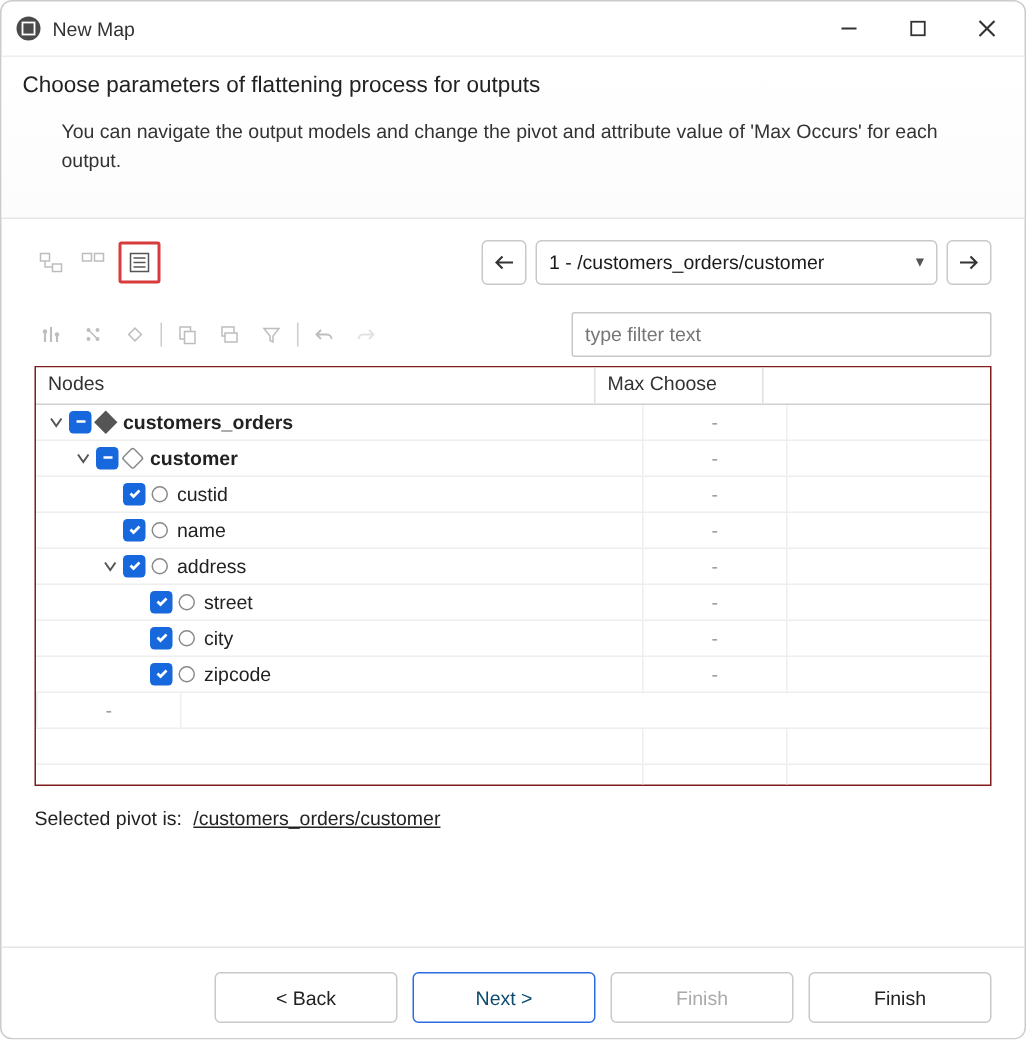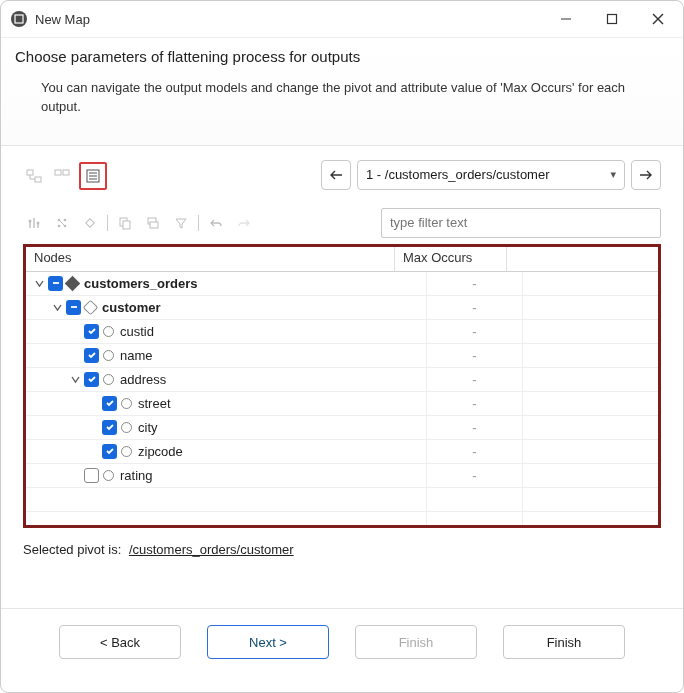--- a/index.html
+++ b/index.html
@@ -6,32 +6,32 @@
 .window{width:684px;height:693px;box-sizing:border-box;border:1px solid #ccc;border-radius:8px;display:flex;flex-direction:column;overflow:hidden;background:#fff}
 .titlebar{height:36px;display:flex;align-items:center;padding:0 2px 0 10px;border-bottom:1px solid #eee}
 .titlebar .app-icon{width:16px;height:16px;border-radius:50%;background:#4a4a4a;display:flex;align-items:center;justify-content:center;color:#fff;font-size:10px;margin-right:8px}
 .titlebar .title{flex:1;font-size:13px;color:#333}
 .winbtn{width:46px;height:36px;display:flex;align-items:center;justify-content:center;font-size:13px;color:#333;background:transparent}
 .winbtn svg{display:block}
 .header{padding:10px 14px 14px 14px;border-bottom:1px solid #e5e5e5;background:linear-gradient(#fff,#fcfcfd)}
 .header h1{margin:0 0 6px 0;font-size:15px;font-weight:400;color:#222}
 .header p{margin:14px;font-size:13px;color:#333;padding-left:12px;line-height:1.45}
 .body{flex:1;padding:14px 22px 10px 22px;display:flex;flex-direction:column}
-.row{display:flex;align-items:flex-end}
+.row{display:flex;align-items:center}
 .spacer{flex:1}
 .icon-bar{display:flex;align-items:center;gap:6px}
 .toolbtn{width:20px;height:20px;display:flex;align-items:center;justify-content:center;color:#666;border:1px solid transparent;border-radius:3px}
 .toolbtn.dis{opacity:.55}
 .highlighted{border:2px solid #d83b3b;border-radius:2px;padding:1px}
 .navbtn{width:28px;height:28px;border:1px solid #c8c8c8;border-radius:4px;background:#fff;display:flex;align-items:center;justify-content:center;color:#333}
 .combo{height:28px;border:1px solid #c8c8c8;border-radius:4px;background:#fff;display:flex;align-items:center;padding:0 8px;min-width:250px;justify-content:space-between;font-size:13px}
 .combo .chev{font-size:11px;color:#555}
 .toolbar2{margin-top:18px;display:flex;}
 .filter{height:28px;border:1px solid #c8c8c8;border-radius:2px;width:262px;padding:0 8px;font-size:13px;color:#222;outline:none;background:#fff}
-.table{margin-top:6px;border:3px solid #7f1d1d;height:278px;display:flex;flex-direction:column;background:#fff}
+.table{margin-top:6px;border:1px solid #7f1d1d;height:278px;display:flex;flex-direction:column;background:#fff}
 .thead{display:flex;border-bottom:1px solid #d0d0d0;height:24px;background:#fff}
 .th{padding:3px 8px;font-size:13px;color:#333;border-right:1px solid #e0e0e0}
 .th.nodes{flex:1}
 .th.max{width:95px;text-align:left}
 .th.last{width:135px;border-right:none}
 .tbody{flex:1;overflow:hidden}
 .tr{display:flex;align-items:center;height:23px;border-bottom:1px solid #eee}
 .td1{flex:1;display:flex;align-items:center;height:100%;padding-left:6px}
 .td2{width:95px;border-left:1px solid #eee;text-align:center;color:#999;font-size:13px;height:100%;display:flex;align-items:center;justify-content:center}
 .td3{width:135px;border-left:1px solid #eee;height:100%}
@@ -43,21 +43,21 @@
 .chk.collapse{background:#1668dc;color:#fff}
 .chk.off{background:#fff;border:1.5px solid #888}
 .typedot{width:11px;height:11px;margin-right:6px;display:inline-block}
 .typedot.filled{background:#555;transform:rotate(45deg)}
 .typedot.outline{border:1.5px solid #888;border-radius:2px;transform:rotate(45deg);box-sizing:border-box}
 .typedot.circle{border:1.5px solid #888;border-radius:50%;box-sizing:border-box}
 .nodelabel{font-size:13px;color:#222}
 .nodelabel.bold{font-weight:700}
 .pivot{margin-top:14px;font-size:13px;color:#222}
 .pivot .path{text-decoration:underline;margin-left:4px}
-.footer{border-top:1px solid #e5e5e5;padding:16px 22px 33px 22px;display:flex;justify-content:center;gap:26px}
+.footer{border-top:1px solid #e5e5e5;padding:16px 22px 10px 22px;display:flex;justify-content:flex-end;gap:10px}
 .btn{width:120px;height:32px;border:1px solid #c8c8c8;border-radius:4px;background:#fff;font-size:13px;color:#222;display:flex;align-items:center;justify-content:center}
 .btn.primary{border:1.5px solid #2b6de1;color:#0c4a6e}
 .btn.dis{color:#aaa}
 </style>
 </head>
 <body>
 
 <div class="window">
 
   <div class="titlebar">
@@ -190,21 +190,21 @@
             </svg>
           </div>
       </div>
       <div class="spacer"></div>
       <input class="filter" placeholder="type filter text" style="">
     </div>
 
     <div class="table">
       <div class="thead">
         <div class="th nodes">Nodes</div>
-        <div class="th max">Max Occurs</div>
+        <div class="th max">Max Choose</div>
         <div class="th last"></div>
       </div>
       <div class="tbody" id="tbody">
           <div class="tr">
             <div class="td1">
               <span class="expander">
                 <svg width="9" height="9">
                   <path d="M1 2 L4.5 7 L8 2" fill="none" stroke="#555" stroke-width="1.3"></path>
                 </svg>
               </span>
@@ -335,28 +335,20 @@
                   <path d="M2 5 L4 7 L8 3" fill="none" stroke="#fff" stroke-width="1.8"></path>
                 </svg>
               </span>
               <span class="typedot circle"></span>
               <span class="nodelabel">zipcode</span>
             </div>
             <div class="td2">-</div>
             <div class="td3"></div>
           </div>
           <div class="tr">
-            <div class="td1">
-              <span class="ind"></span>
-              <span class="ind"></span>
-              <span class="expander"></span>
-              <span class="chk off"></span>
-              <span class="typedot circle"></span>
-              <span class="nodelabel">rating</span>
-            </div>
             <div class="td2">-</div>
             <div class="td3"></div>
           </div>
           <div class="tr">
             <div class="td1"></div>
             <div class="td2"></div>
             <div class="td3"></div>
           </div>
           <div class="tr">
             <div class="td1"></div>

